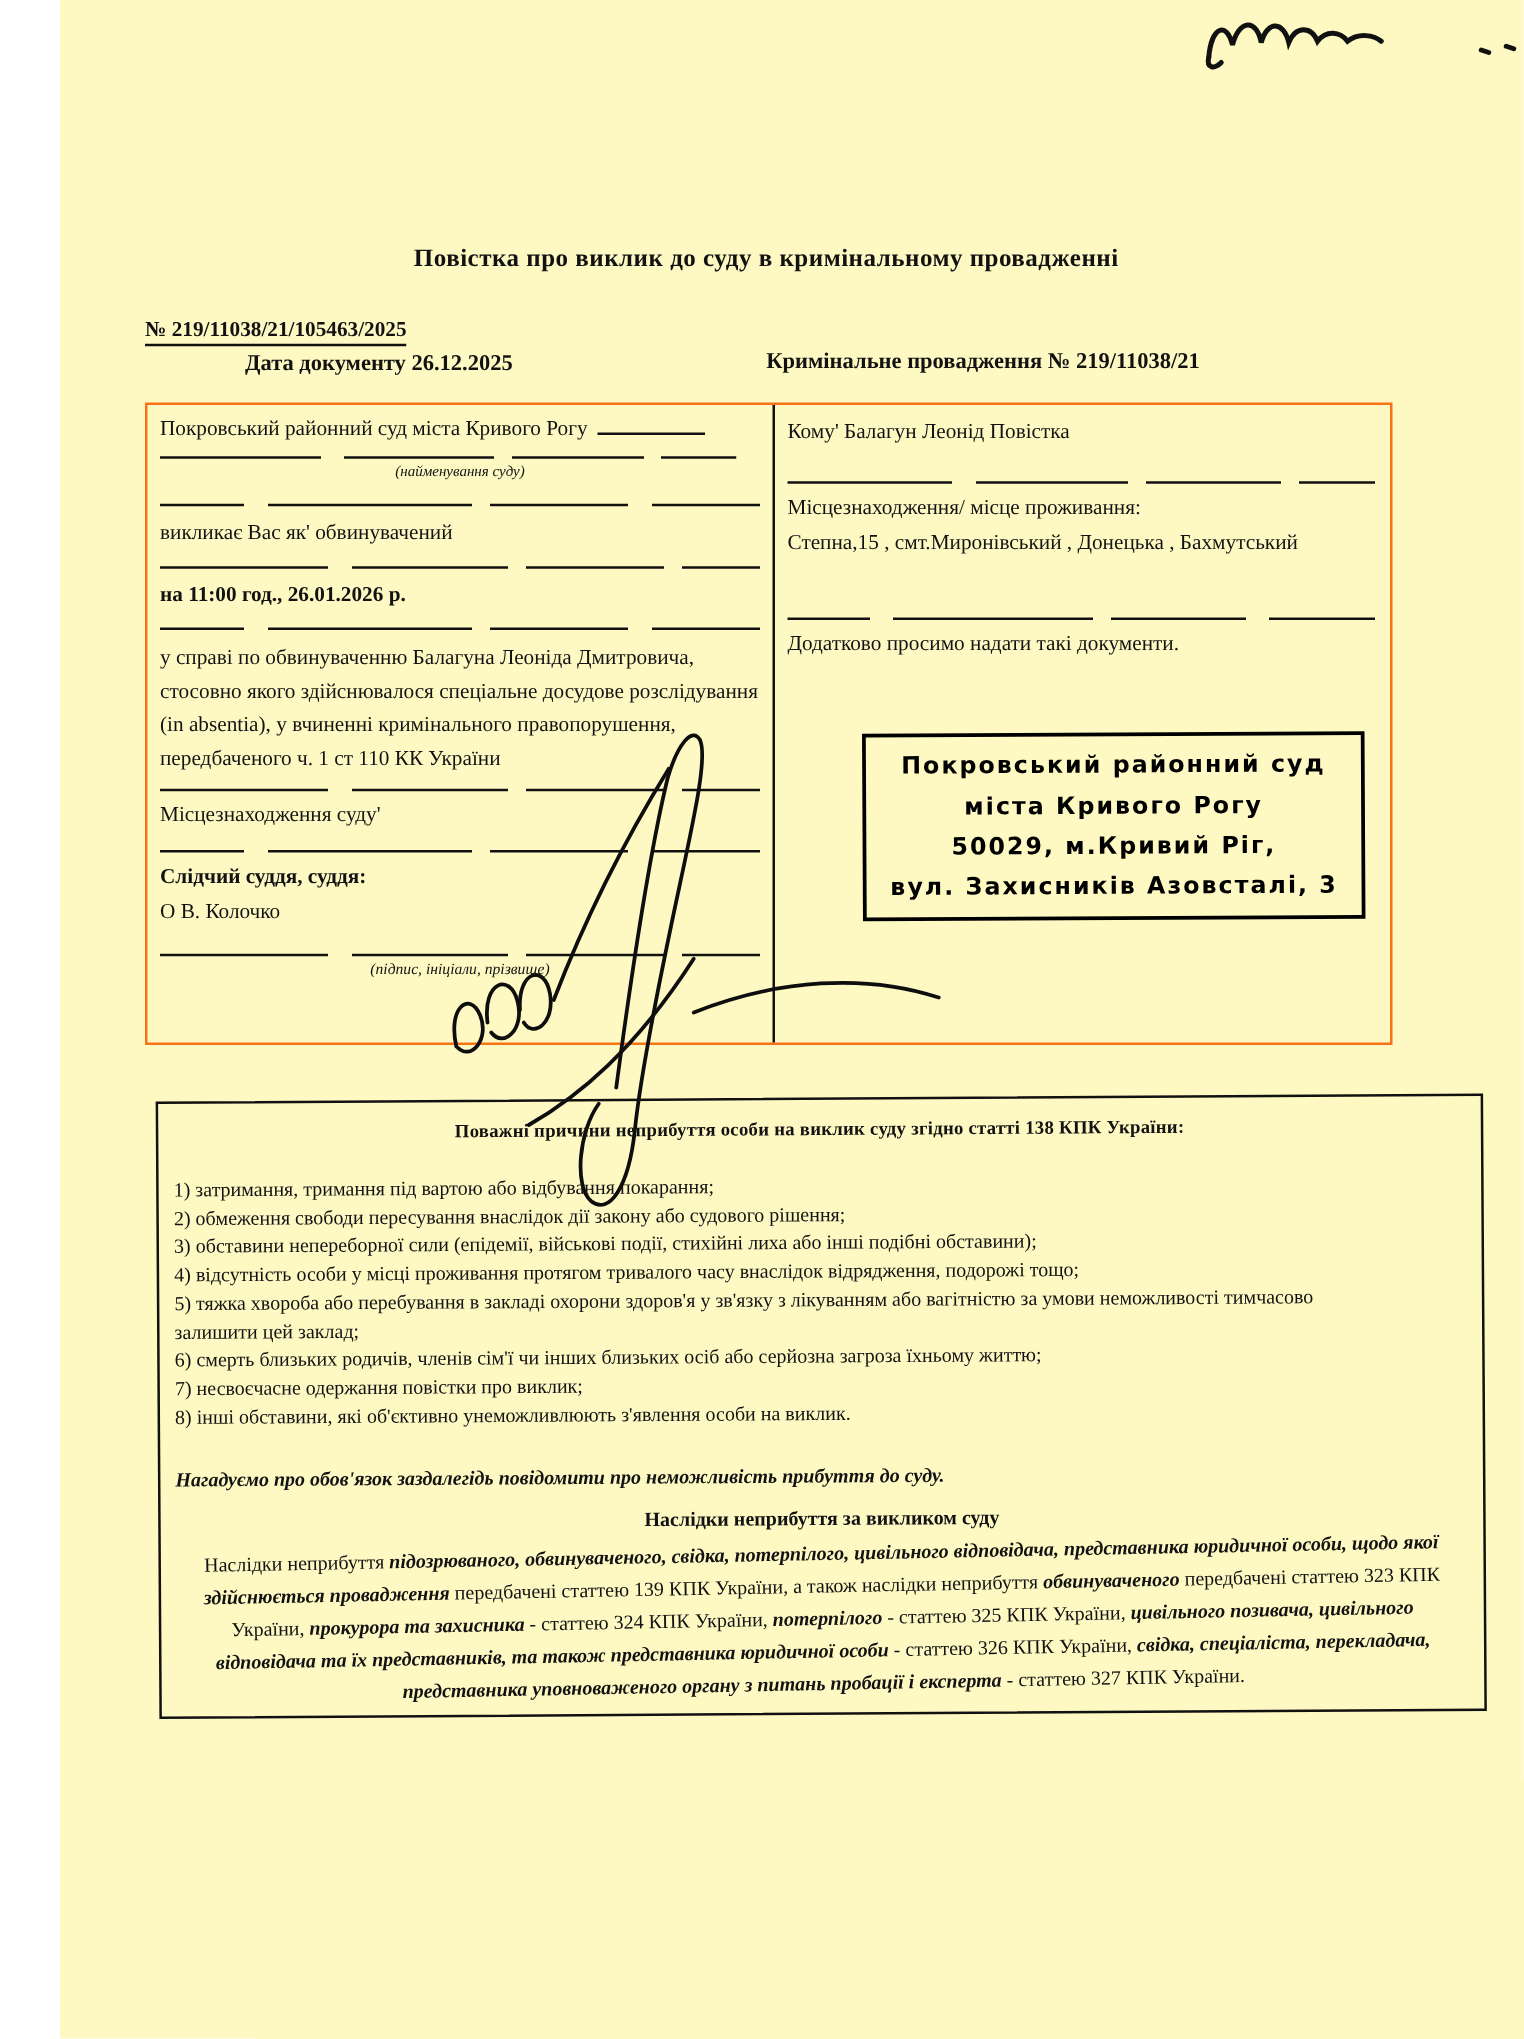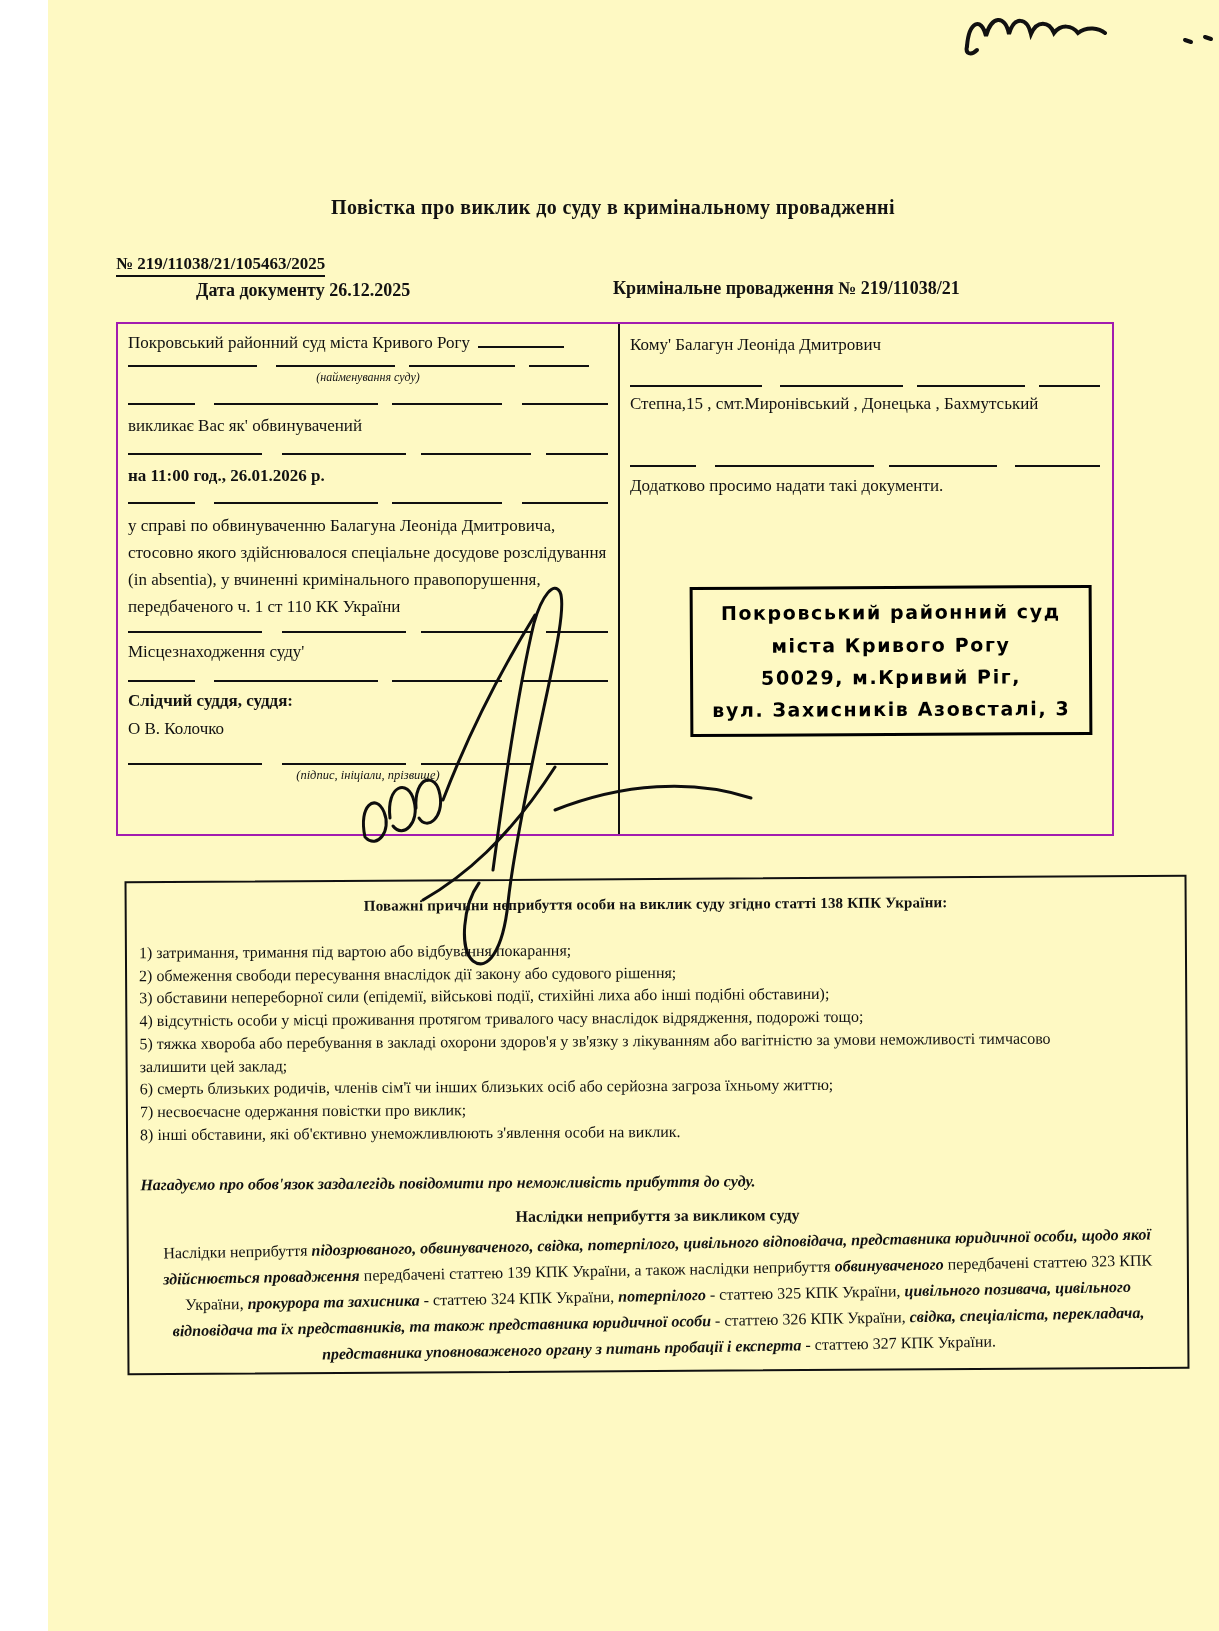--- a/index.html
+++ b/index.html
@@ -26,21 +26,21 @@
     position:absolute;left:148px;top:280px;
     font-size:18px;font-weight:700;
   }
   .proceeding{
     position:absolute;left:565px;top:278px;
     font-size:18px;font-weight:700;
   }
   
   .boxes{
     position:absolute;left:68px;top:322px;width:994px;height:510px;
-    display:flex;border:2px solid #a21caf;
+    display:flex;border:2px solid #f97316;
   }
   .cell{position:relative;box-sizing:border-box;overflow:hidden;}
   .cell.left{width:502px;border-right:2px solid #111;padding:0 10px;}
   .cell.right{width:490px;padding:0 10px;}
   .rule{height:2px;background:linear-gradient(90deg,#111 0 28%,transparent 28% 32%,#111 32% 58%,transparent 58% 61%,#111 61% 84%,transparent 84% 87%,#111 87% 100%);}
   .rule.alt{background:linear-gradient(90deg,#111 0 14%,transparent 14% 18%,#111 18% 52%,transparent 52% 55%,#111 55% 78%,transparent 78% 82%,#111 82% 100%);}
   .t{font-size:17px;line-height:1.25;}
   .caption{font-size:12px;font-style:italic;text-align:center;}
   .fill-line{display:inline-block;width:86px;border-bottom:2px solid #111;height:14px;margin-left:8px;}
   .bold{font-weight:600;}
@@ -110,22 +110,23 @@
       <div class="rule" style="margin-top:10px;"></div>
       <div class="t" style="margin-top:8px;">Місцезнаходження суду'</div>
       <div class="rule alt" style="margin-top:18px;"></div>
       <div class="t bold" style="margin-top:8px;">Слідчий суддя, суддя:</div>
       <div class="t" style="margin-top:7px;">О  В. Колочко</div>
       <div class="rule" style="margin-top:24px;"></div>
       <div class="caption" style="margin-top:3px;font-size:12.5px;">(підпис, ініціали, прізвище)</div>
     </div>
 
     <div class="cell right">
-      <div class="t" style="margin-top:10px;">Кому'  Балагун Леоніда Дмитрович</div>
+      <div class="t" style="margin-top:10px;">Кому'  Балагун Леонід Повістка</div>
       <div class="rule" style="margin-top:30px;"></div>
+      <div class="t" style="margin-top:8px;">Місцезнаходження/ місце проживання:</div>
       <div class="t" style="margin-top:6px;">Степна,15  ,  смт.Миронівський ,  Донецька ,  Бахмутський</div>
       <div class="rule alt" style="margin-top:50px;"></div>
       <div class="t" style="margin-top:8px;">Додатково просимо надати такі документи.</div>
 
       <div class="stamp">
         <div>Покровський районний суд</div>
         <div>міста Кривого Рогу</div>
         <div>50029, м.Кривий Ріг,</div>
         <div>вул. Захисників Азовсталі, 3</div>
       </div>

